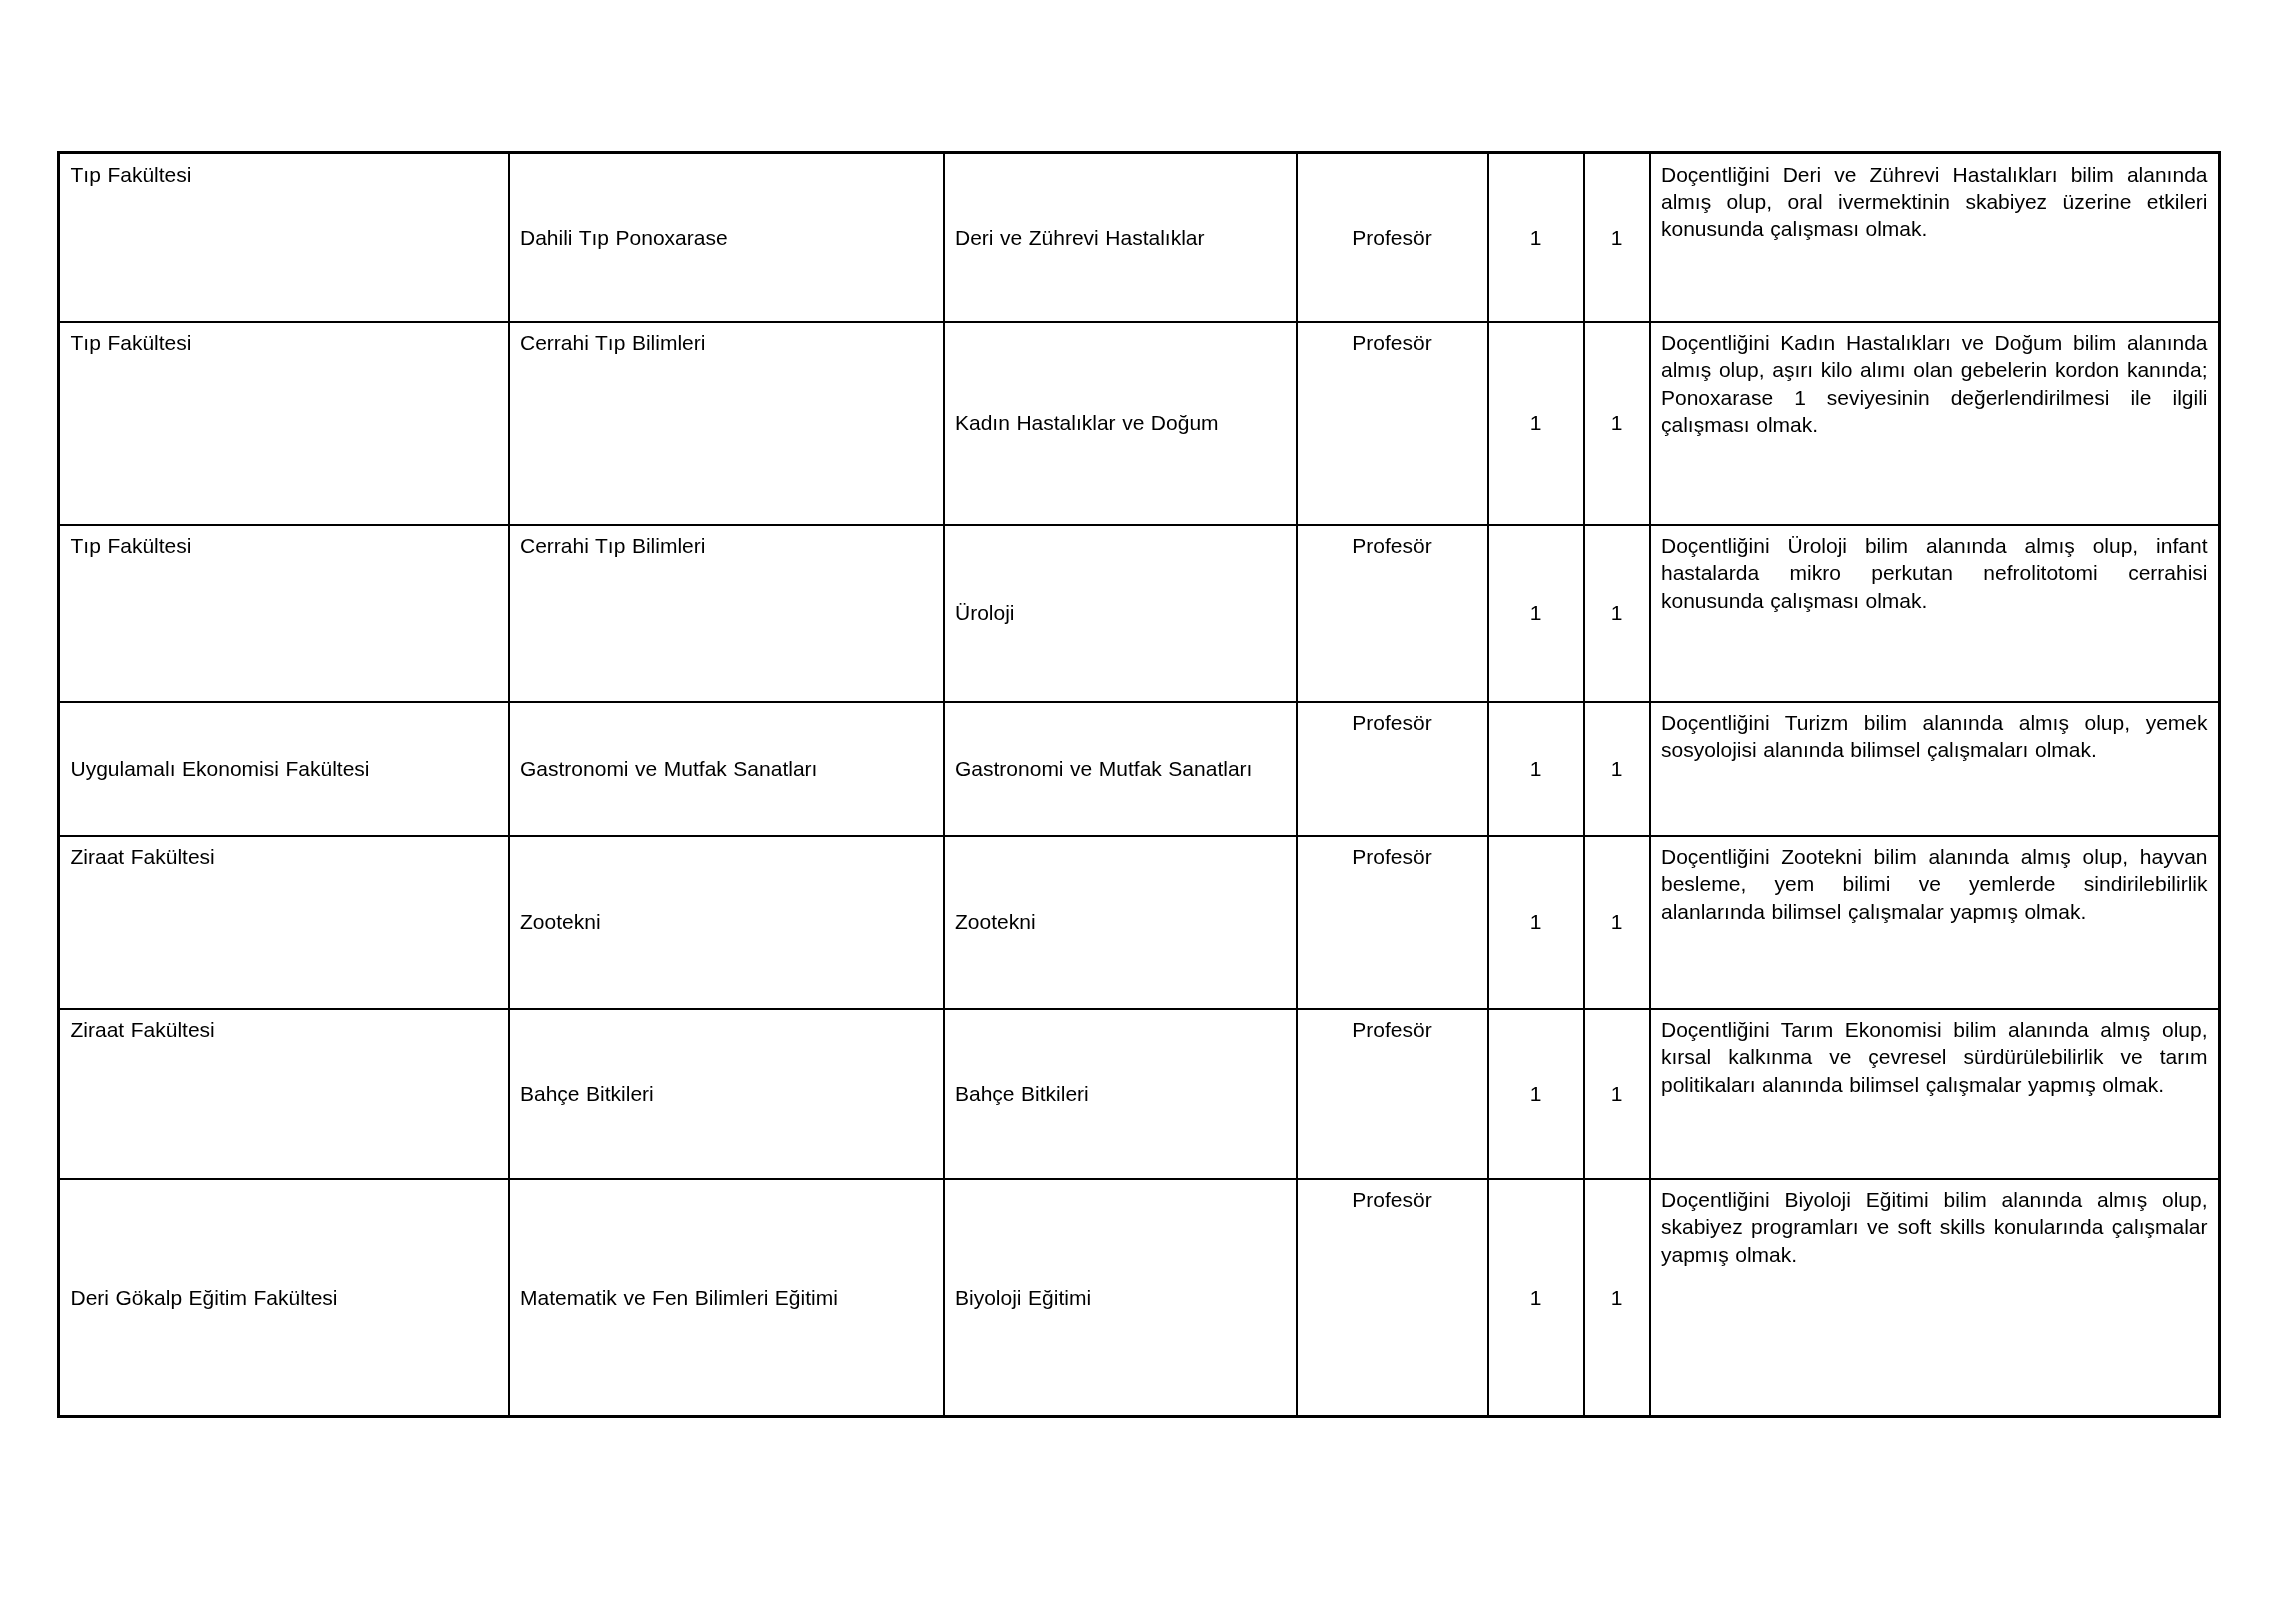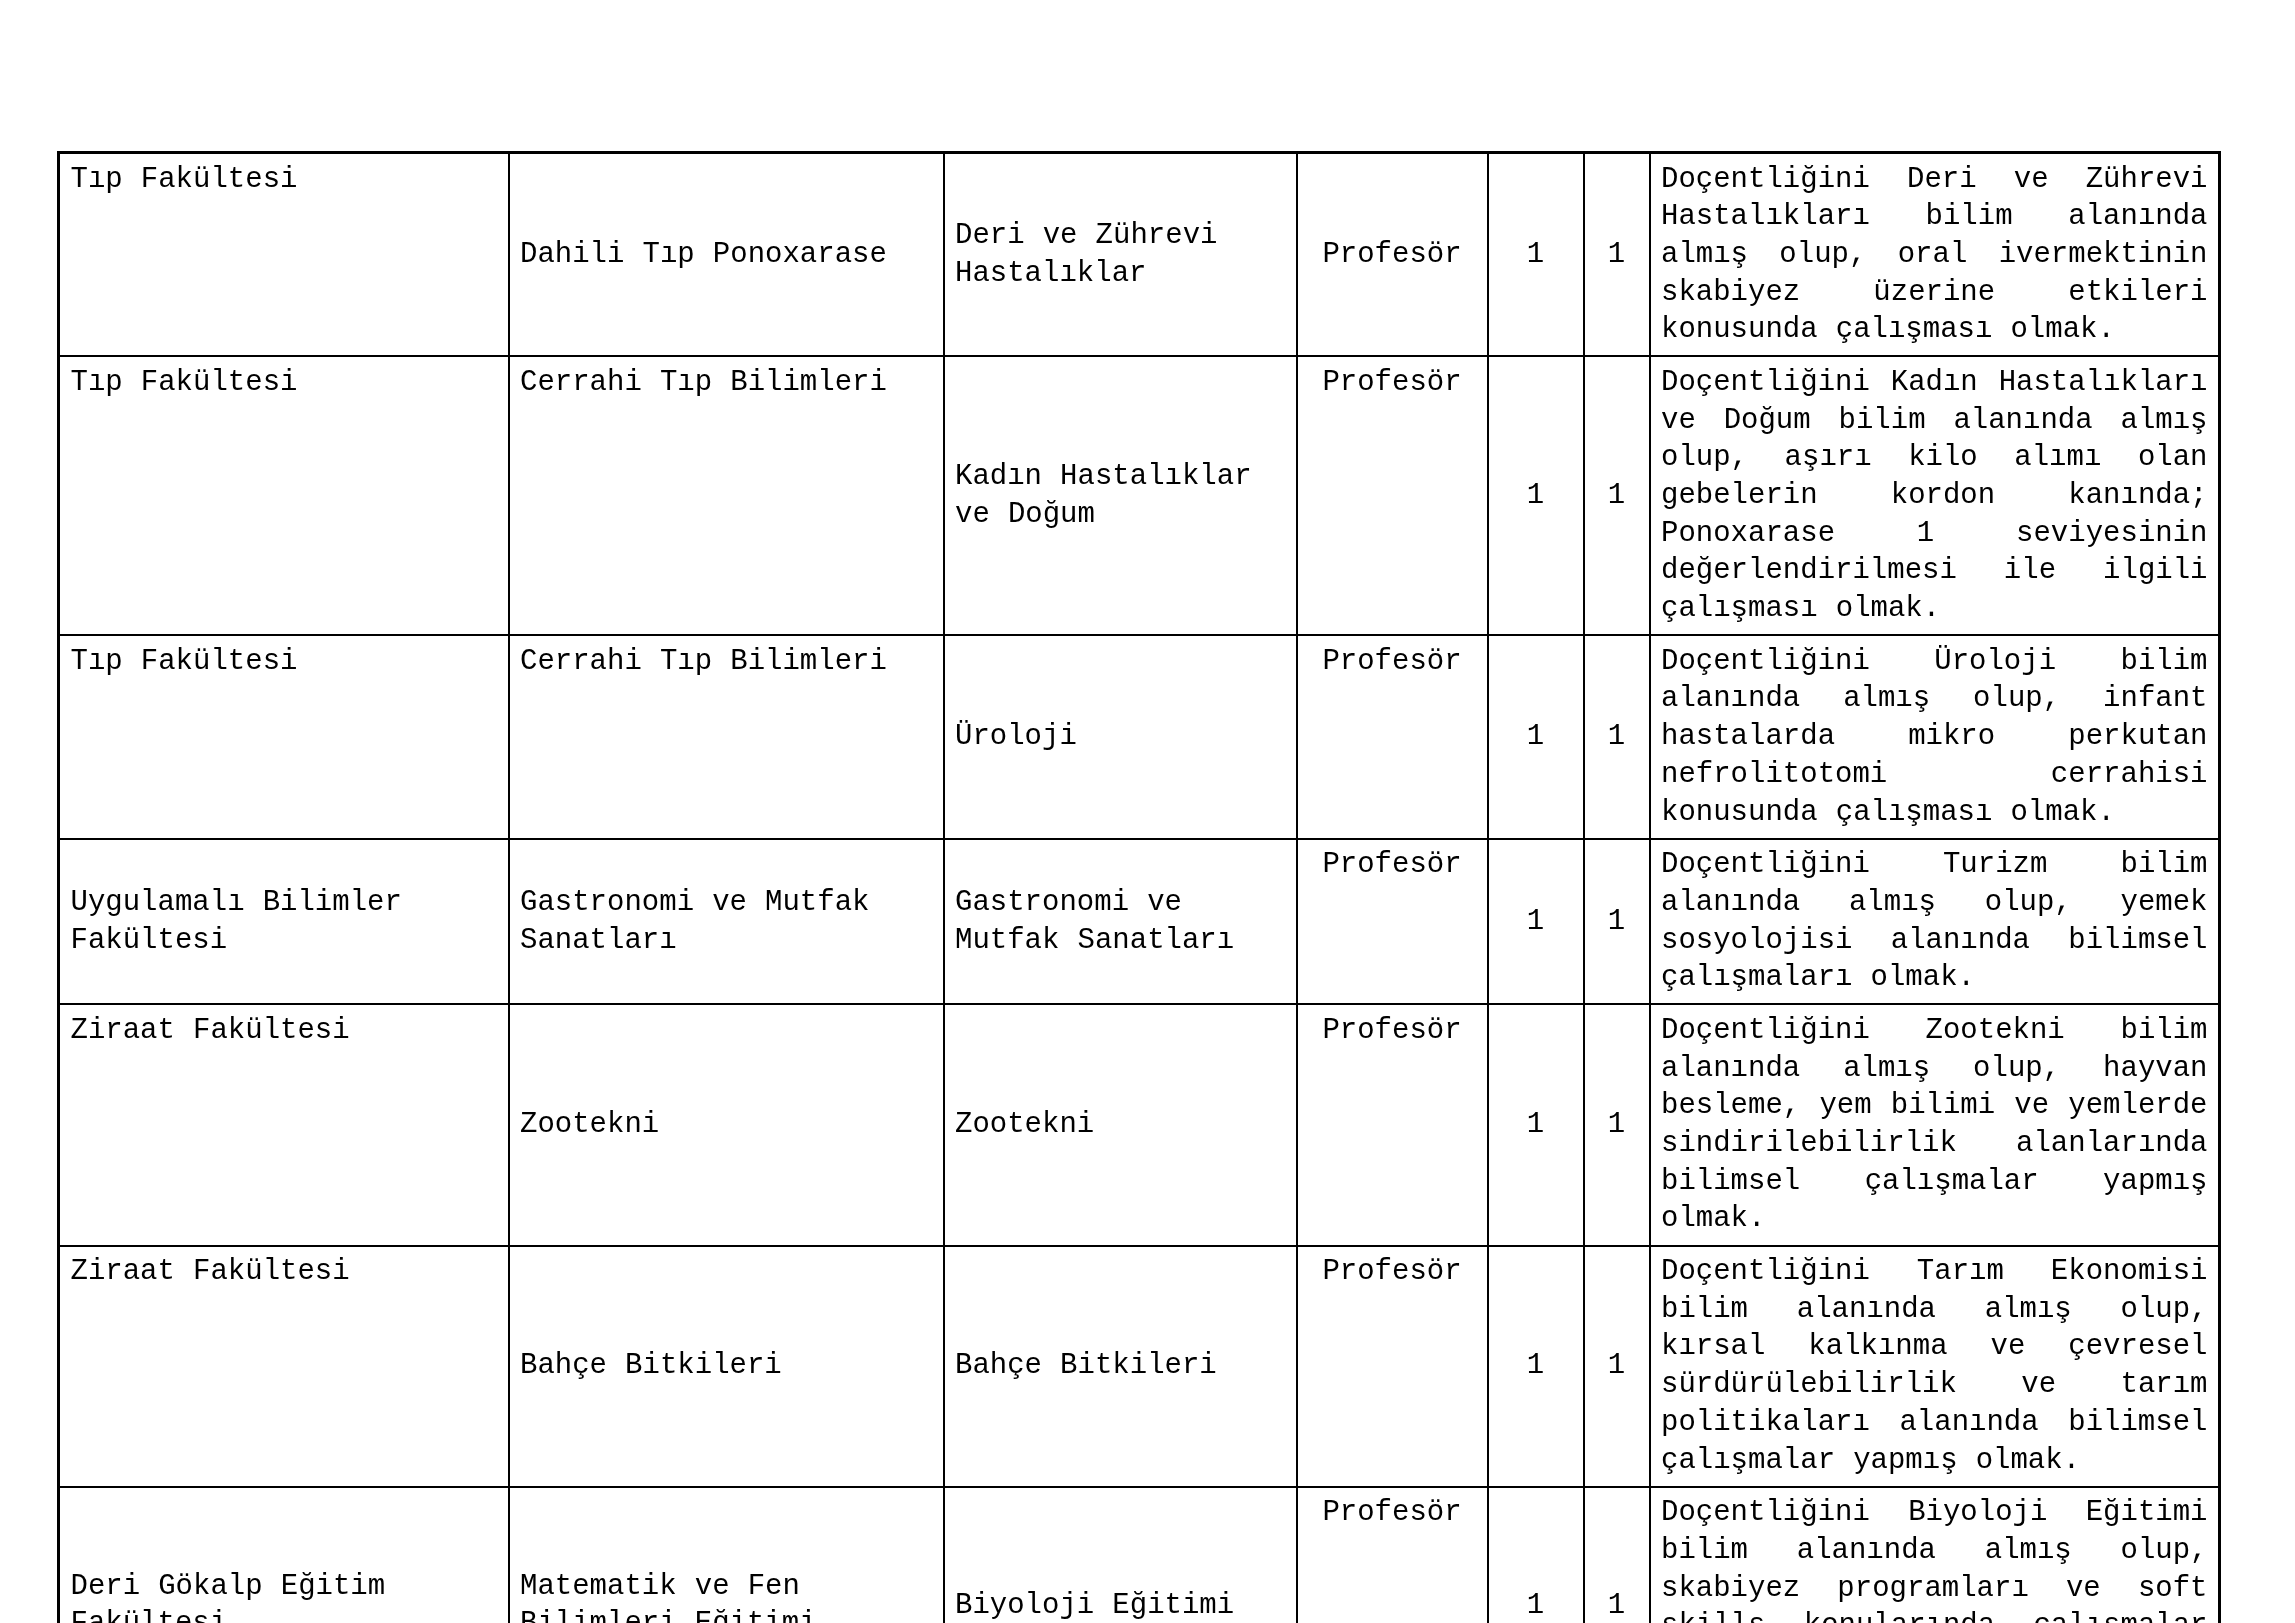--- a/index.html
+++ b/index.html
@@ -23,22 +23,22 @@
     border-collapse: collapse;
     table-layout: fixed;
     border: 3.3px solid #000;
   }
   table.doc td {
     border-left: 2px solid #000;
     border-right: 2px solid #000;
     border-top: 2.6px solid #000;
     border-bottom: 2.6px solid #000;
     padding: 6.5px 10.5px;
-    font-family: Liberation Mono, monospace;
-    font-size: 29px;
+    font-family: Liberation Sans, sans-serif;
+    font-size: 21px;
     line-height: 1.3;
     color: #000;
     overflow: hidden;
     word-spacing: 0.7px;
   }
   td.va-top { vertical-align: top; }
   td.va-mid { vertical-align: middle; }
   td.ta-c   { text-align: center; }
   td.ta-j   { text-align: justify; }
   td.desc   { padding: 5.2px 7.9px 5.2px 7.9px; margin-left: 8px; }
@@ -88,21 +88,21 @@
       <tr class="r3">
         <td class="va-top">Tıp Fakültesi</td>
         <td class="va-top">Cerrahi Tıp Bilimleri</td>
         <td class="va-mid prog">Üroloji</td>
         <td class="va-top ta-c">Profesör</td>
         <td class="va-mid ta-c">1</td>
         <td class="va-mid ta-c">1</td>
         <td class="va-top ta-j desc">Doçentliğini Üroloji bilim alanında almış olup, infant hastalarda mikro perkutan nefrolitotomi cerrahisi konusunda çalışması olmak.</td>
       </tr>
       <tr class="r4">
-        <td class="va-mid">Uygulamalı Bilimler Fakültesi</td>
+        <td class="va-mid">Uygulamalı Ekonomisi Fakültesi</td>
         <td class="va-mid">Gastronomi ve Mutfak Sanatları</td>
         <td class="va-mid prog">Gastronomi ve Mutfak Sanatları</td>
         <td class="va-top ta-c">Profesör</td>
         <td class="va-mid ta-c">1</td>
         <td class="va-mid ta-c">1</td>
         <td class="va-top ta-j desc">Doçentliğini Turizm bilim alanında almış olup, yemek sosyolojisi alanında bilimsel çalışmaları olmak.</td>
       </tr>
       <tr class="r5">
         <td class="va-top">Ziraat Fakültesi</td>
         <td class="va-mid">Zootekni</td>

